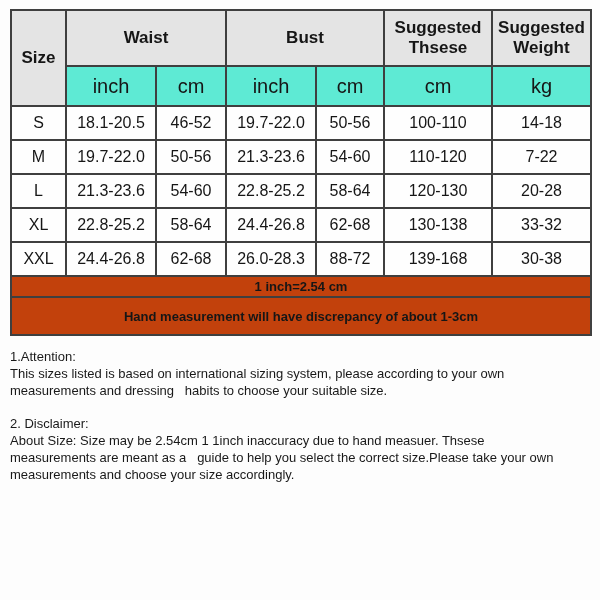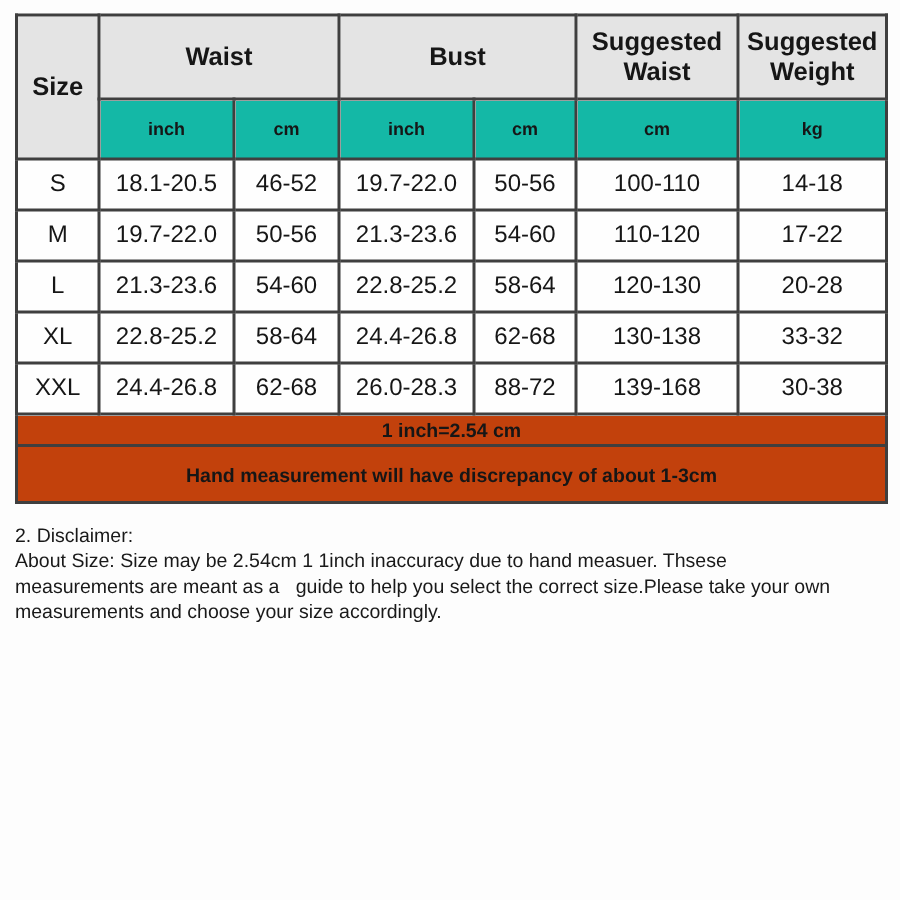--- a/index.html
+++ b/index.html
@@ -34,23 +34,23 @@
   tr.data-row { height: 34px; }
   tr.foot-row-1 { height: 21px; }
   tr.foot-row-2 { height: 38px; margin-top: 38px; }
   td.hdr {
     background: #e4e4e4;
     font-weight: bold;
     font-size: 17px;
     line-height: 20px;
   }
   td.unit {
-    background: #14b8a6;
-    font-weight: bold;
-    font-size: 12px;
+    background: #5eead4;
+    font-weight: normal;
+    font-size: 20px;
   }
   td.data {
     background: #fefefe;
     font-size: 16px;
     font-weight: normal;
   }
   td.footnote {
     background: #c2410c;
     font-weight: bold;
     font-size: 13px;
@@ -80,21 +80,21 @@
       <col style="width:90px">
       <col style="width:68px">
       <col style="width:108px">
       <col style="width:99px">
     </colgroup>
     <tbody>
       <tr class="hdr-row">
         <td class="hdr" rowspan="2">Size</td>
         <td class="hdr" colspan="2">Waist</td>
         <td class="hdr" colspan="2">Bust</td>
-        <td class="hdr">Suggested Waist</td>
+        <td class="hdr">Suggested Thsese</td>
         <td class="hdr">Suggested Weight</td>
       </tr>
       <tr class="unit-row">
         <td class="unit">inch</td>
         <td class="unit">cm</td>
         <td class="unit">inch</td>
         <td class="unit">cm</td>
         <td class="unit">cm</td>
         <td class="unit">kg</td>
       </tr>
@@ -108,21 +108,21 @@
         <td class="data">100-110</td>
         <td class="data">14-18</td>
       </tr>
       <tr class="data-row">
         <td class="data">M</td>
         <td class="data">19.7-22.0</td>
         <td class="data">50-56</td>
         <td class="data">21.3-23.6</td>
         <td class="data">54-60</td>
         <td class="data">110-120</td>
-        <td class="data">17-22</td>
+        <td class="data">7-22</td>
       </tr>
       <tr class="data-row">
         <td class="data">L</td>
         <td class="data">21.3-23.6</td>
         <td class="data">54-60</td>
         <td class="data">22.8-25.2</td>
         <td class="data">58-64</td>
         <td class="data">120-130</td>
         <td class="data">20-28</td>
       </tr>
@@ -148,19 +148,22 @@
       <tr class="foot-row-1">
         <td class="footnote" colspan="7">1 inch=2.54 cm</td>
       </tr>
       <tr class="foot-row-2">
         <td class="footnote" colspan="7">Hand measurement will have discrepancy of about 1-3cm</td>
       </tr>
     </tbody>
   </table>
 
   <div class="notes">
+    <div class="note">1.Attention:
+This sizes listed is based on international sizing system, please according to your own
+measurements and dressing   habits to choose your suitable size.</div>
     <div class="note">2. Disclaimer:
 About Size: Size may be 2.54cm 1 1inch inaccuracy due to hand measuer. Thsese
 measurements are meant as a   guide to help you select the correct size.Please take your own
 measurements and choose your size accordingly.</div>
   </div>
 
 </div>
 
 </body></html>

